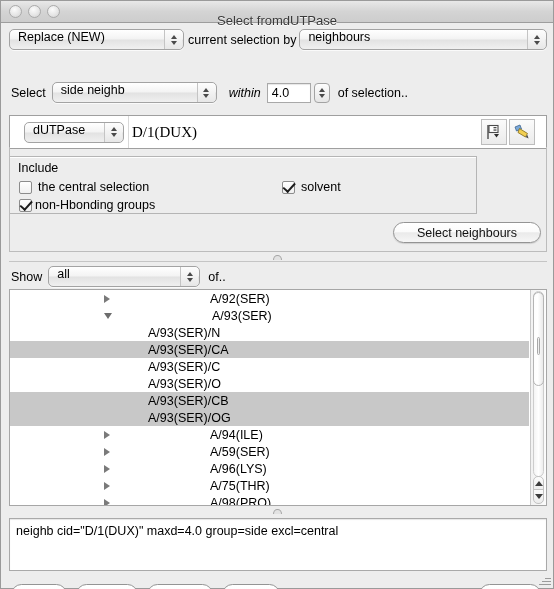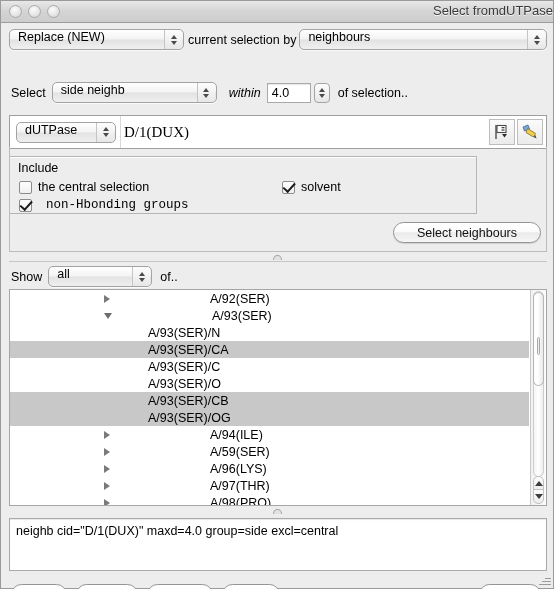--- a/index.html
+++ b/index.html
@@ -25,21 +25,21 @@
   }
   .traffic{
     position:absolute;left:8px;top:4px;display:flex;gap:6px;
   }
   .light{
     width:13px;height:13px;border-radius:50%;
     background:radial-gradient(circle at 40% 32%,#fbfbfb 0%,#e6e6e6 55%,#cfcfcf 100%);
     border:1px solid #aaa;box-sizing:border-box;
   }
   .title{
-    position:absolute;left:0;right:0;top:2px;text-align:right;
+    position:absolute;left:0;right:0;top:12px;text-align:center;
     font-size:13px;color:#3a3a3a;
     text-shadow:0 1px 0 rgba(255,255,255,.8);
   }
   
   .row{display:flex;align-items:center;}
   .lbl{font-size:12.5px;color:#000;}
 
   .popup{
     position:relative;height:21px;box-sizing:border-box;
     border:1px solid #a3a3a3;border-radius:5px;
@@ -215,21 +215,21 @@
       <div class="field" style="width:44px;">
         <span>4.0</span>
       </div>
       <div class="stepper" style="margin-left:3px;">
         <span class="ar-up"></span>
           <span class="ar-dn"></span>
       </div>
       <span class="lbl" style="margin-left:8px;">of selection..</span>
     </div>
 
-    <div style="position:absolute;left:8px;top:92px;width:538px;height:34px;border:1px solid #9f9f9f;box-sizing:border-box;background:#fff;display:flex;align-items:center;padding:0 3px;">
+    <div style="position:absolute;left:8px;top:92px;width:538px;height:34px;border:1px solid #9f9f9f;box-sizing:border-box;background:#fff;display:flex;align-items:center;padding:0 11px;">
       <div class="popup" style="width:100px;margin-left:3px;">
         <span class="val">dUTPase</span>
         <span class="arrows">
           <span class="ar-up"></span>
             <span class="ar-dn"></span>
         </span>
       </div>
       <div style="flex:1;margin-left:4px;font-size:15px;padding-left:3px;align-self:stretch;display:flex;align-items:center;border-left:1px solid #d8d8d8;font-family:Liberation Serif, serif;">
         <span>D/1(DUX)</span>
       </div>
@@ -256,38 +256,38 @@
       <div class="row" style="position:absolute;left:9px;top:23px;">
         <span class="cbox"></span>
         <span class="lbl" style="margin-left:6px;">the central selection</span>
       </div>
       <div class="row" style="position:absolute;left:272px;top:23px;">
         <span class="cbox on"></span>
         <span class="lbl" style="margin-left:6px;">solvent</span>
       </div>
       <div class="row" style="position:absolute;left:9px;top:41px;">
         <span class="cbox on"></span>
-        <span class="lbl" style="margin-left:14px;font-family:Liberation Mono, monospace;">non-Hbonding groups</span>
+        <span class="lbl" style="margin-left:3px;">non-Hbonding groups</span>
       </div>
     </div>
 
     <div class="btn" style="position:absolute;right:12px;top:199px;width:148px;">
       <span>Select neighbours</span>
     </div>
 
     <div style="position:absolute;left:8px;top:124px;width:538px;height:105px;border:1px solid #bcbcbc;border-top:none;box-sizing:border-box;pointer-events:none;"></div>
 
     <div class="splitter" style="top:230px;">
       <span class="dot"></span>
     </div>
     <div style="position:absolute;left:8px;top:238px;width:538px;height:1px;background:#c5c5c5;"></div>
 
     <div class="row" style="position:absolute;left:10px;top:243px;">
       <span class="lbl" style="margin-right:6px;">Show</span>
-      <div class="popup" style="width:104px;">
+      <div class="popup" style="width:152px;">
         <span class="val">all</span>
         <span class="arrows">
           <span class="ar-up"></span>
             <span class="ar-dn"></span>
         </span>
       </div>
       <span class="lbl" style="margin-left:8px;">of..</span>
     </div>
 
     <div class="treewrap">
@@ -343,21 +343,21 @@
           <div class="trow">
             <span class="tspacer" style="width: 50px;"></span>
             <span class="tri"></span>
             <span style="width: 12px;"></span>
             <span>A/96(LYS)</span>
           </div>
           <div class="trow">
             <span class="tspacer" style="width: 50px;"></span>
             <span class="tri"></span>
             <span style="width: 12px;"></span>
-            <span>A/97(THR)</span>
+            <span>A/75(THR)</span>
           </div>
           <div class="trow">
             <span class="tspacer" style="width: 50px;"></span>
             <span class="tri"></span>
             <span style="width: 12px;"></span>
             <span>A/98(PRO)</span>
           </div>
         </div>
       <div class="vsb">
         <div class="track"></div>

